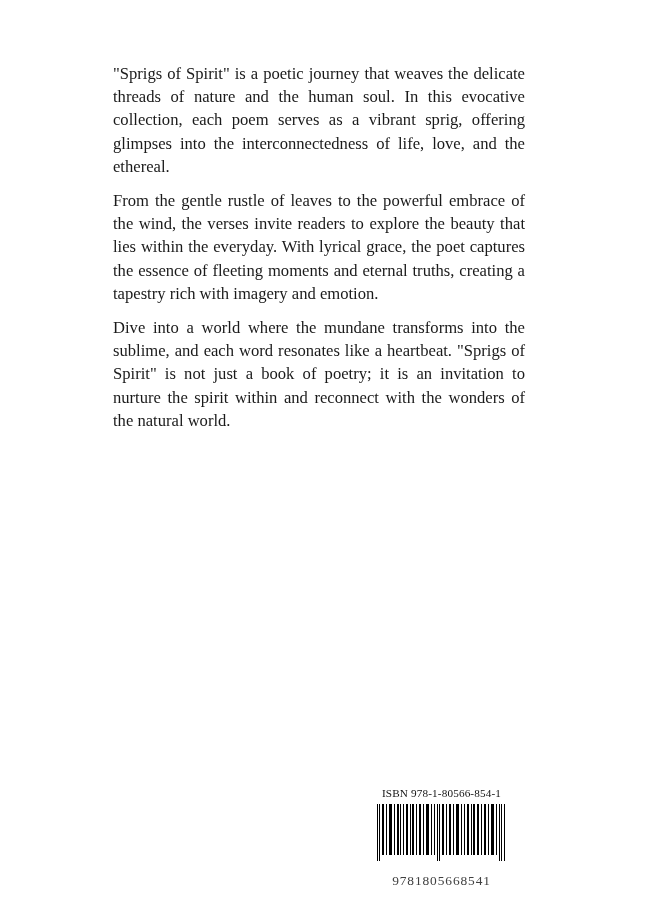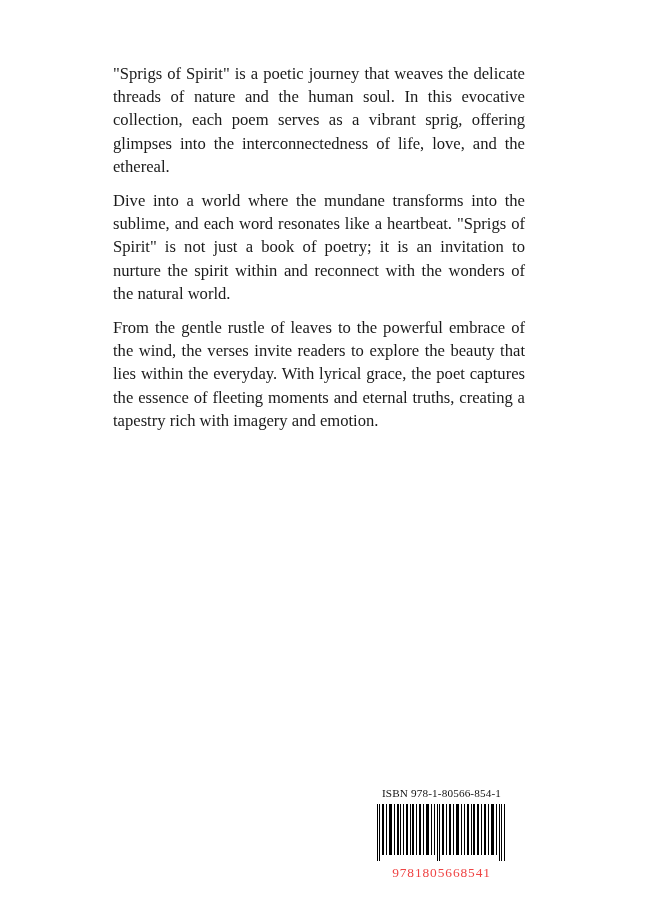--- a/index.html
+++ b/index.html
@@ -72,39 +72,39 @@
     top: 0;
     background: #000000;
   }
   .barcode-bars .bar.guard {
     height: 57px;
   }
   .barcode-bars .bar.data {
     height: 51px;
   }
   .barcode-digits {
-    margin-top: 4px;
+    margin-top: 12px;
     font-size: 13.4px;
     letter-spacing: 0.9px;
-    color: #ef4444;
+    color: #404040;
     text-align: center;
     line-height: 16px;
     white-space: nowrap;
     font-family: "Liberation Serif", "DejaVu Serif", serif;
   }
 </style>
 </head>
 <body>
 
 <div class="page">
 
   <div class="blurb">
     <p>"Sprigs of Spirit" is a poetic journey that weaves the delicate threads of nature and the human soul. In this evocative collection, each poem serves as a vibrant sprig, offering glimpses into the interconnectedness of life, love, and the ethereal.</p>
+    <p>From the gentle rustle of leaves to the powerful embrace of the wind, the verses invite readers to explore the beauty that lies within the everyday. With lyrical grace, the poet captures the essence of fleeting moments and eternal truths, creating a tapestry rich with imagery and emotion.</p>
     <p>Dive into a world where the mundane transforms into the sublime, and each word resonates like a heartbeat. "Sprigs of Spirit" is not just a book of poetry; it is an invitation to nurture the spirit within and reconnect with the wonders of the natural world.</p>
-    <p>From the gentle rustle of leaves to the powerful embrace of the wind, the verses invite readers to explore the beauty that lies within the everyday. With lyrical grace, the poet captures the essence of fleeting moments and eternal truths, creating a tapestry rich with imagery and emotion.</p>
   </div>
 
   <div class="barcode-block">
     <div class="isbn-text">ISBN 978-1-80566-854-1</div>
     <div class="barcode-bars">
         <div class="bar guard" style="left: 0px; width: 1px; background: rgb(0, 0, 0);"></div>
         <div class="bar guard" style="left: 2px; width: 1px; background: rgb(0, 0, 0);"></div>
         <div class="bar data" style="left: 5px; width: 2px; background: rgb(0, 0, 0);"></div>
         <div class="bar data" style="left: 9px; width: 1px; background: rgb(0, 0, 0);"></div>
         <div class="bar data" style="left: 12px; width: 3px; background: rgb(0, 0, 0);"></div>

